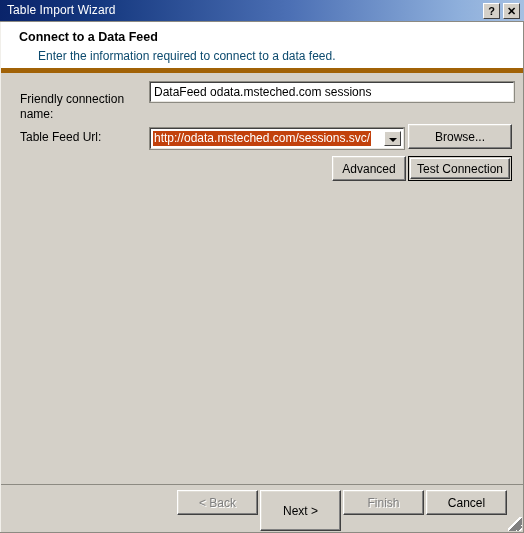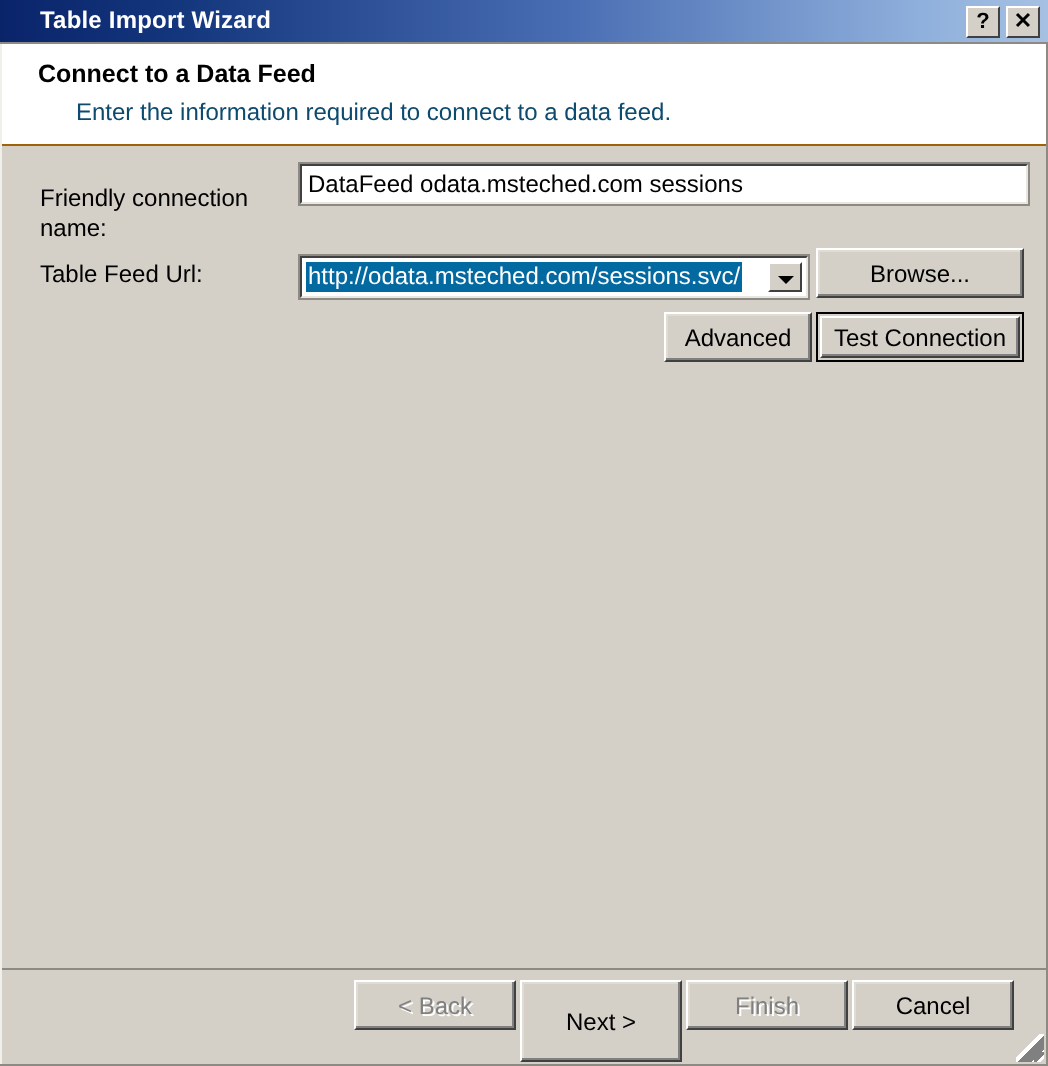--- a/index.html
+++ b/index.html
@@ -29,25 +29,24 @@
     height: 22px;
     background: linear-gradient(to right, #0a246a 0%, #14377e 18%, #4b6fb4 55%, #8fb0dc 88%, #a6c0e2 100%);
     box-sizing: border-box;
     border-bottom: 1px solid #8c8a82;
   }
   .titlebar-text {
     position: absolute;
     left: 7px;
     top: 3px;
     font-size: 12px;
-    font-weight: bold;
+    font-weight: normal;
     color: #ffffff;
     letter-spacing: 0.1px;
     white-space: nowrap;
-    margin-left: 13px;
   }
   .tb-btn {
     position: absolute;
     top: 3px;
     width: 17px;
     height: 16px;
     background: #d4d0c8;
     border-top: 1px solid #ffffff;
     border-left: 1px solid #ffffff;
     border-right: 1px solid #404040;
@@ -65,21 +64,21 @@
   .tb-close { right: 4px; }
 
   
   .header {
     position: absolute;
     left: 1px; top: 22px;
     width: 522px;
     height: 51px;
     background: #ffffff;
     box-sizing: border-box;
-    border-bottom: 1px solid #a16207;
+    border-bottom: 5px solid #a16207;
   }
   .header-title {
     position: absolute;
     left: 18px;
     top: 8px;
     font-size: 12.5px;
     font-weight: bold;
     color: #000000;
     white-space: nowrap;
   }
@@ -144,21 +143,21 @@
     border-right: 1px solid #e8e6e1;
     border-bottom: 1px solid #e8e6e1;
     outline: 1px solid #8c8a82;
   }
   .combo-text {
     position: absolute;
     left: 2px; top: 2px;
     height: 15px;
     line-height: 15px;
     font-size: 12px;
-    background: #0369a1;
+    background: #c2410c;
     color: #ffffff;
     padding: 0 1px 0 1px;
     white-space: nowrap;
   }
   .combo-arrow-btn {
     position: absolute;
     right: 2px; top: 2px;
     width: 17px; height: 15px;
     background: #d4d0c8;
     box-sizing: border-box;

